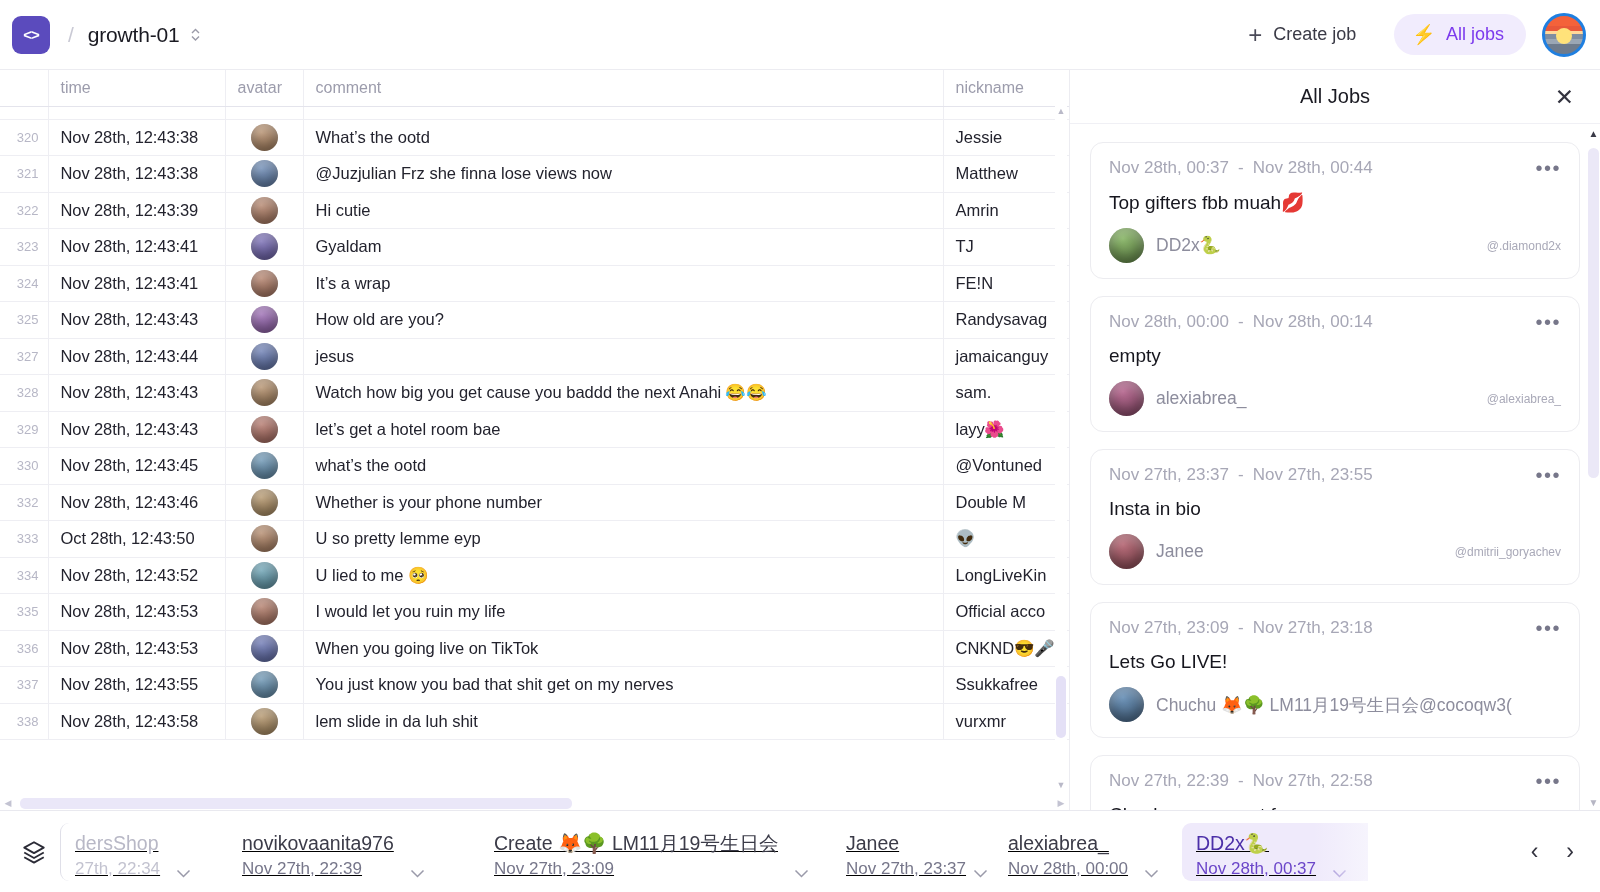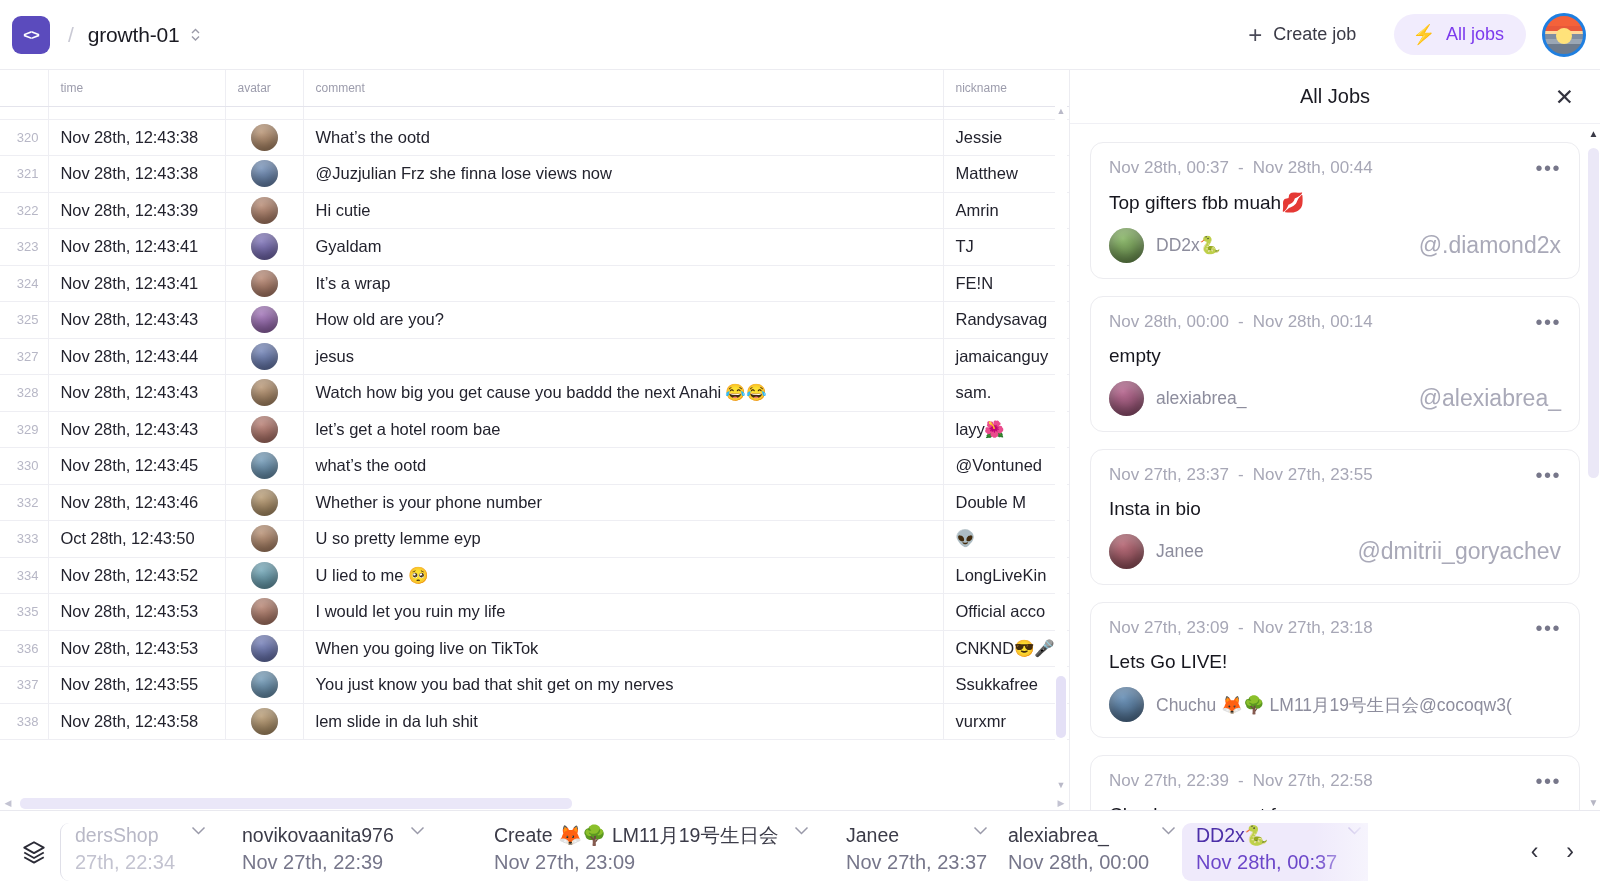--- a/index.html
+++ b/index.html
@@ -143,21 +143,21 @@
     padding: 0 12px;
     height: 36.5px;
     text-align: left;
     font-weight: 400;
     overflow: hidden;
     white-space: nowrap;
   }
   .tbl th {
     height: 36px;
     color: #9c9cac;
-    font-size: 12px;
+    font-size: 16px;
     background: #fff;
     border-bottom: 1px solid #e4e4ec;
   }
   .col-idx  { width: 48px; }
   .col-time { width: 177px; }
   .col-av   { width: 78px; }
   .col-com  { width: 640px; }
   .col-nick { width: 157px; }
 
   td.idx {
@@ -290,21 +290,21 @@
     flex: 0 0 35px;
     background: #c9c9d4;
     box-shadow: inset 0 -8px 10px rgba(0,0,0,.2), inset 0 7px 9px rgba(255,255,255,.22);
   }
   .job-user {
     color: #8d8d9d; font-size: 17.5px;
     white-space: nowrap; overflow: hidden;
     flex: 1 1 auto; min-width: 0;
   }
   .job-handle {
-    color: #a9a9b8; font-size: 23px;
+    color: #a9a9b8; font-size: 12px;
     white-space: nowrap; flex: 0 0 auto;
     margin-left: 8px;
   }
   .panel-vscroll {
     position: absolute;
     right: 0; top: 56px; bottom: 0; width: 12px;
   }
   .panel-vthumb {
     position: absolute; right: 1px;
     top: 22px; width: 11px; height: 330px;
@@ -340,42 +340,43 @@
   .tabs-strip {
     flex: 1 1 auto;
     display: flex;
     align-items: stretch;
     min-width: 0;
     overflow: hidden;
     height: 58px;
   }
   .tab {
     display: flex;
-    align-items: flex-start;
+    align-items: flex-end;
     padding: 0 6px 0 14px;
     min-width: 0;
     flex: 0 0 auto;
     border-radius: 9px;
     cursor: pointer;
     position: relative;
+    text-decoration: underline;
   }
   .tab.first { border-left: 1px solid #dfdfe8; }
   .tab.active { background: #efeafb; }
   .tab-body { min-width: 0; }
   .tab-name {
     font-size: 19.5px;
     color: #3b3b48;
     white-space: nowrap;
     overflow: hidden;
     line-height: 1.25;
   }
   .tab.active .tab-name { color: #4c2fa8; }
   .tab.faded .tab-name { color: #b8b8c6; }
   .tab-date {
-    font-size: 20px;
+    font-size: 17px;
     color: #76768a;
     white-space: nowrap;
     line-height: 1.35;
     margin-top: 2px;
   }
   .tab.active .tab-date { color: #6b46c9; }
   .tab.faded .tab-date { color: #c3c3d0; }
   .tab-caret {
     margin-left: 16px;
     color: #9a9aaa;

